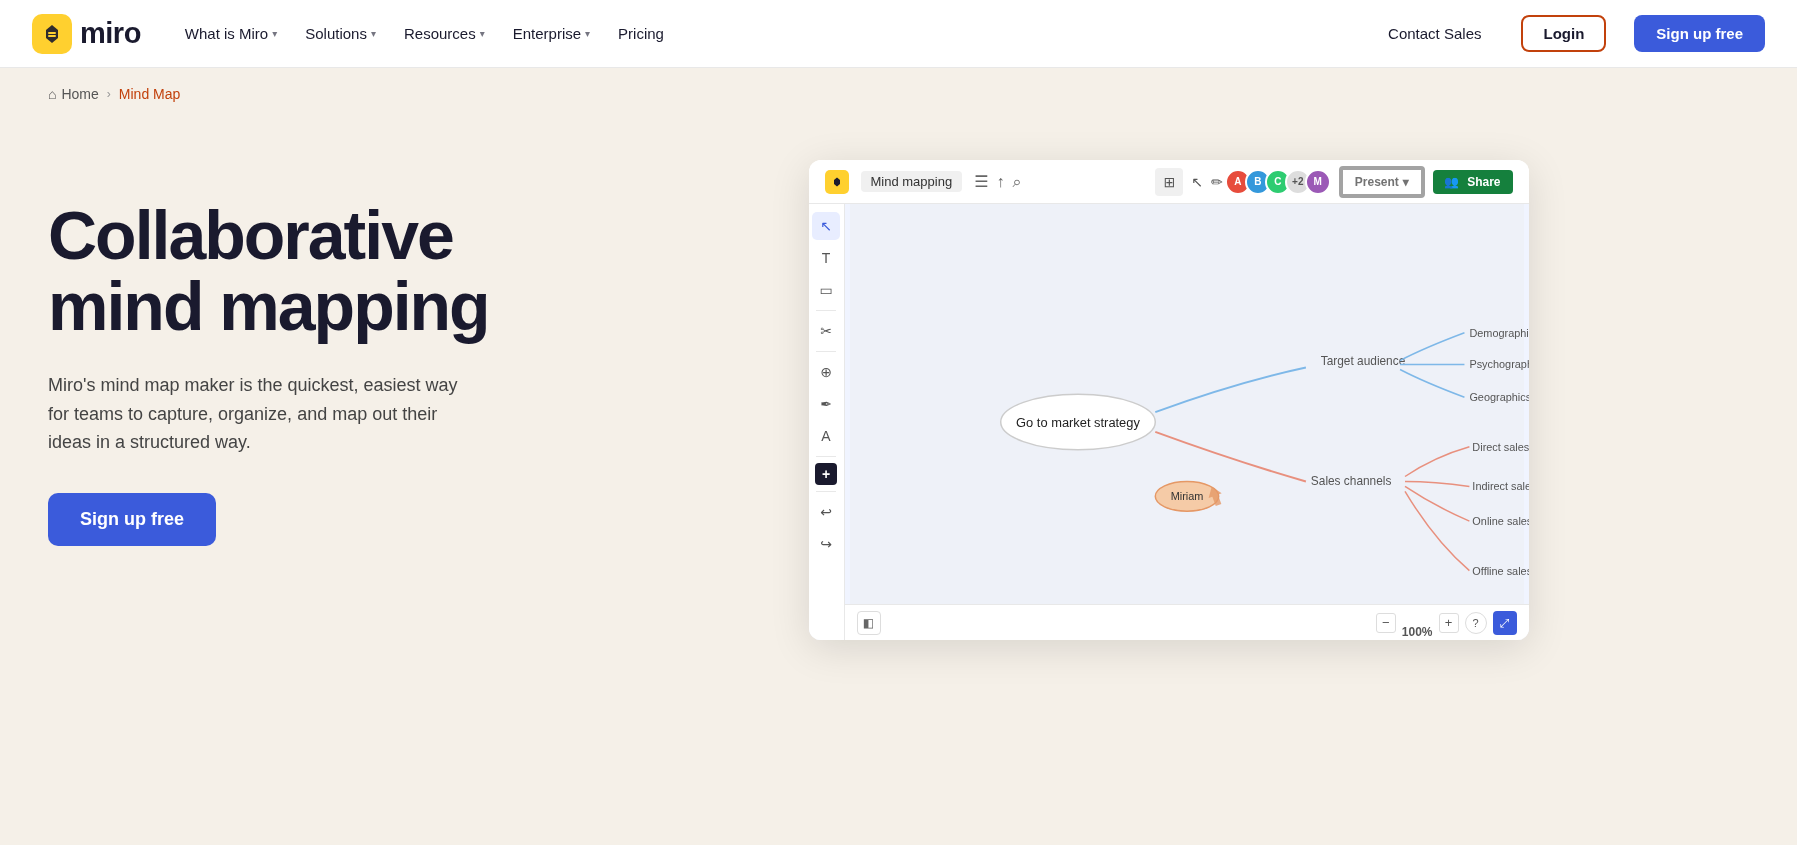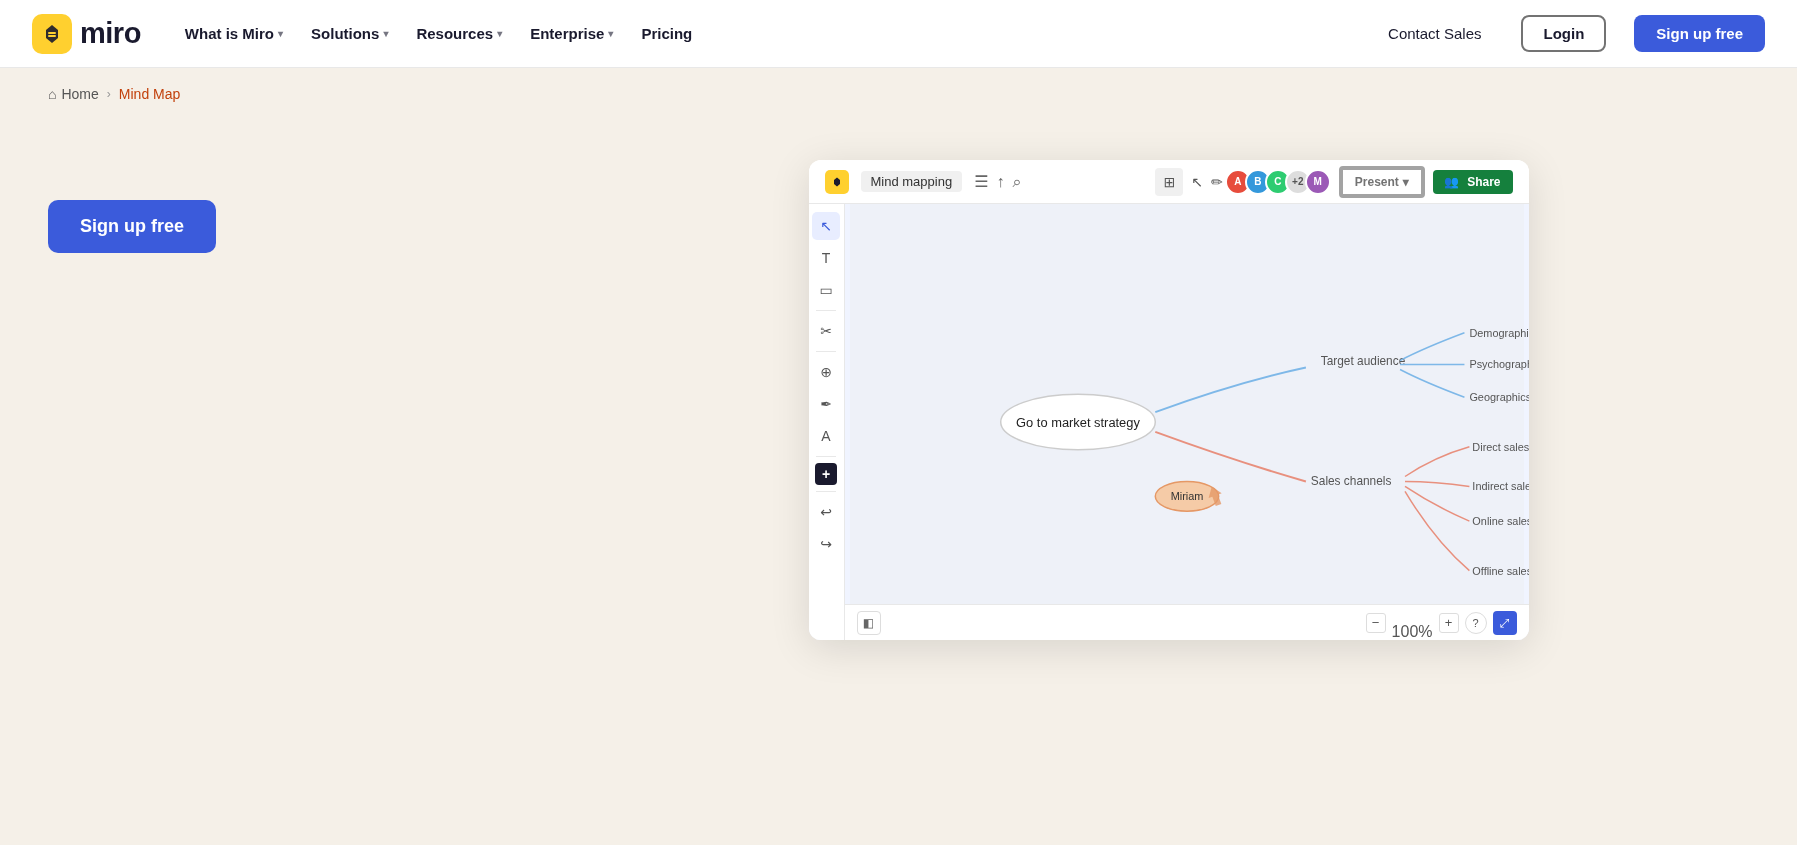--- a/index.html
+++ b/index.html
@@ -44,21 +44,21 @@
       align-items: center;
       gap: 4px;
       flex: 1;
     }
     .nav-item {
       display: flex;
       align-items: center;
       gap: 4px;
       padding: 8px 12px;
       font-size: 15px;
-      font-weight: 700;
+      font-weight: 400;
       color: #1a1a2e;
       cursor: pointer;
       border-radius: 6px;
       white-space: nowrap;
     }
     .nav-item .chevron {
       font-size: 10px;
       opacity: 0.6;
     }
     .nav-actions {
@@ -70,21 +70,21 @@
       font-size: 15px;
       font-weight: 500;
       color: #1a1a2e;
       cursor: pointer;
       padding: 8px 12px;
     }
     .btn-login {
       font-size: 15px;
       font-weight: 600;
       color: #1a1a2e;
-      border: 2px solid #737373;
+      border: 2px solid #c2410c;
       border-radius: 8px;
       padding: 8px 20px;
       cursor: pointer;
       background: transparent;
     }
     .btn-signup {
       font-size: 15px;
       font-weight: 600;
       color: #fff;
       background: #3B5BDB;
@@ -332,21 +332,21 @@
       font-size: 12px;
       color: #555;
     }
     .zoom-btn {
       width: 20px; height: 20px;
       border: 1px solid #ddd;
       border-radius: 3px;
       display: flex; align-items: center; justify-content: center;
       font-size: 13px; color: #555; cursor: pointer;
     }
-    .zoom-percent { font-size: 16px; font-weight: 400; margin-top: 18px; }
+    .zoom-percent { font-size: 12px; font-weight: 700; margin-top: 18px; }
     .help-btn {
       width: 22px; height: 22px;
       border: 1px solid #ddd;
       border-radius: 50%;
       display: flex; align-items: center; justify-content: center;
       font-size: 11px; color: #555;
     }
     .collab-btn {
       width: 24px; height: 24px;
       background: #3B5BDB;
@@ -403,20 +403,22 @@
     <span>⌂</span>
     <span>Home</span>
   </div>
   <span class="breadcrumb-sep">›</span>
   <span class="breadcrumb-current">Mind Map</span>
 </div>
 
 <div class="main-content">
 
   <div class="left-side">
+    <h1 class="hero-title">Collaborative mind mapping</h1>
+    <p class="hero-subtitle">Miro's mind map maker is the quickest, easiest way for teams to capture, organize, and map out their ideas in a structured way.</p>
     <button class="btn-cta">Sign up free</button>
   </div>
 
   <div class="right-side">
     <div class="app-preview">
 
       <div class="app-topbar">
         <div class="app-logo-mini">
           <div class="app-logo-icon">
             <svg width="14" height="14" viewBox="0 0 28 28" fill="none">

